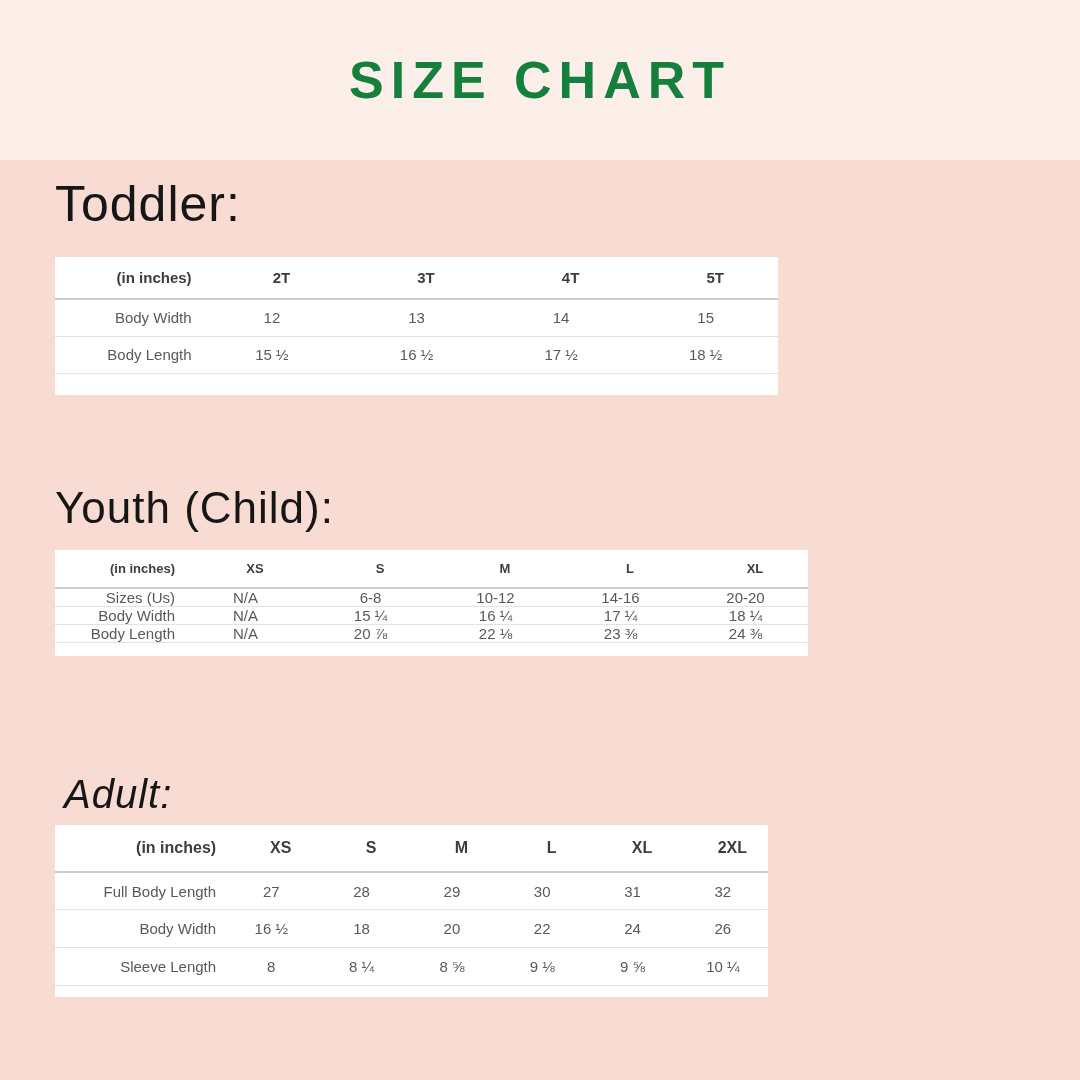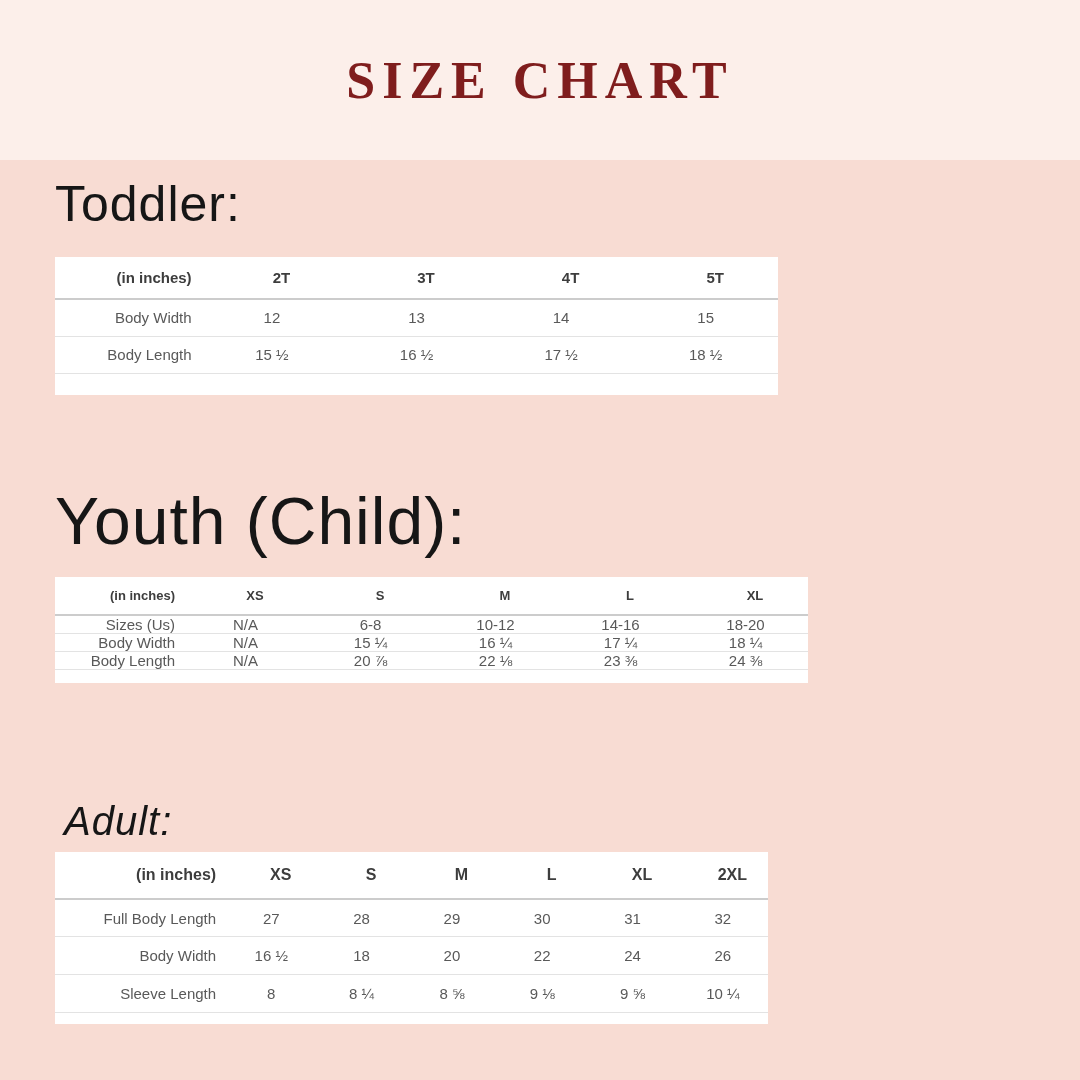--- a/index.html
+++ b/index.html
@@ -16,38 +16,38 @@
   }
   
   .band {
     height: 160px;
     background: #fcefea;
     display: flex;
     align-items: center;
     justify-content: center;
   }
   .page-title {
-    font-family: Liberation Serif, serif;
+    font-family: Liberation Sans, sans-serif;
     font-weight: 700;
     font-size: 52px;
     letter-spacing: 7px;
-    color: #7f1d1d;
+    color: #15803d;
     white-space: nowrap;
     text-align: center;
   }
   
   .sec h2 {
     margin: 0;
     font-weight: 300;
     color: #161616;
     letter-spacing: 1px;
     line-height: 1.22;
   }
   .sec-toddler h2 { margin: 14px 12px 0 55px; font-size: 50px; }
-  .sec-youth  h2 { margin: 86px 0 0 55px; font-size: 66px; }
+  .sec-youth  h2 { margin: 86px 0 0 55px; font-size: 44px; }
   .sec-adult  h2 { margin: 114px 0 0 64px; font-size: 40px; font-style: italic; }
   
   .table-wrap {
     background: #ffffff;
     margin-left: 55px;
   }
   .sec-toddler .table-wrap { margin-top: 22px; width: 723px; padding-bottom: 21px; }
   .sec-youth  .table-wrap { margin-top: 16px; width: 753px; padding-bottom: 13px; }
   .sec-adult  .table-wrap { margin-top: 6px;  width: 713px; padding-bottom: 11px; }
   table {
@@ -157,21 +157,21 @@
               <th>XL</th>
             </tr>
           </thead>
           <tbody>
             <tr>
               <td class="rowlabel">Sizes (Us)</td>
               <td>N/A</td>
               <td>6-8</td>
               <td>10-12</td>
               <td>14-16</td>
-              <td>18-20</td>
+              <td>20-20</td>
             </tr>
             <tr>
               <td class="rowlabel">Body Width</td>
               <td>N/A</td>
               <td>15 ¼</td>
               <td>16 ¼</td>
               <td>17 ¼</td>
               <td>18 ¼</td>
             </tr>
             <tr>

